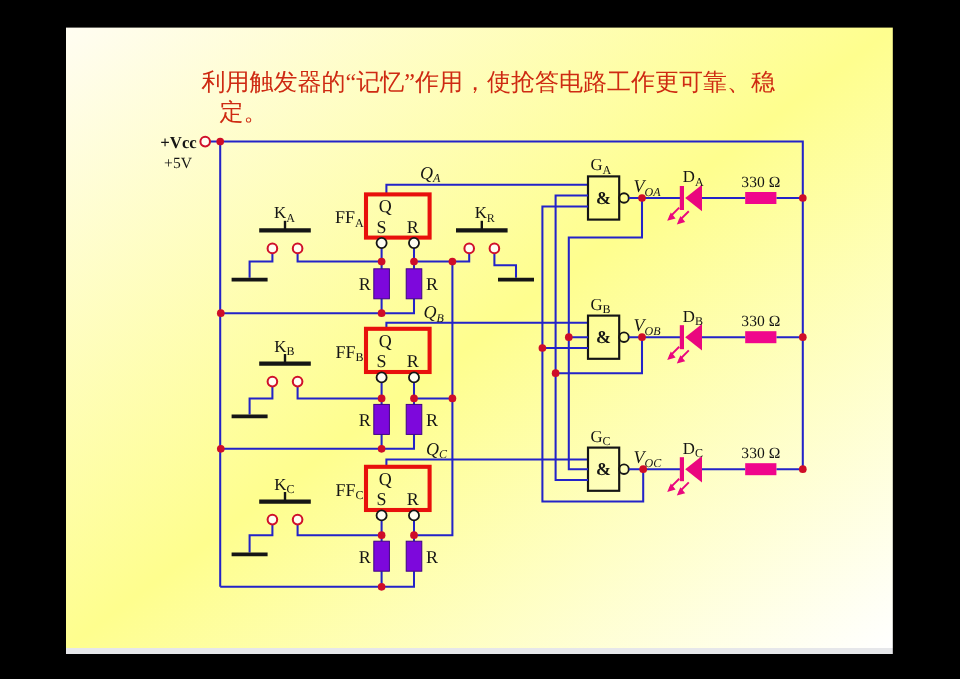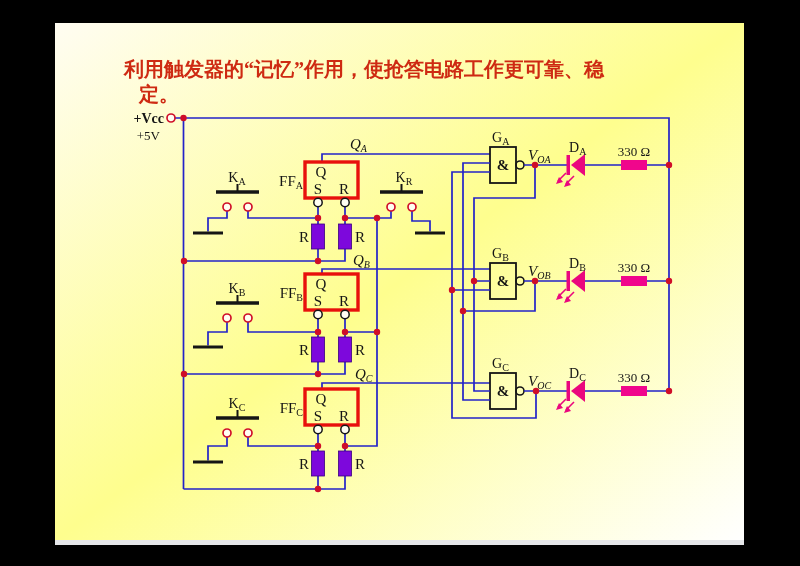--- a/index.html
+++ b/index.html
@@ -1,20 +1,20 @@
 <!DOCTYPE html>
 <html><head>
 <meta charset="utf-8">
 <style>
   html,body{margin:0;padding:0;background:#000;}
   #stage{position:relative;width:800px;height:566px;background:#000;overflow:hidden;
          font-family:"Liberation Serif",serif;}
   #stage svg{position:absolute;left:0;top:0;}
-  .title-line{position:absolute;color:#ce2a12;font-weight:700;font-size:20px;line-height:24px;
-              font-family:"Liberation Serif",serif;letter-spacing:0px;white-space:nowrap;}
+  .title-line{position:absolute;color:#ce2a12;font-weight:400;font-size:20px;line-height:24px;
+              font-family:"Liberation Serif",serif;letter-spacing:0px;white-space:nowrap;margin-left:44px;}
   #title1{left:124px;top:57px;}
   #title2{left:139px;top:82px;}
   
   text{font-family:"Liberation Serif",serif;fill:#151515;}
   .t15{font-size:15px;} .t14{font-size:14px;} .t13{font-size:13px;}
   .sub{font-size:10px;}
   .it{font-style:italic;}
   .bold{font-weight:bold;}
   .wire{stroke:#2323c8;stroke-width:1.7;fill:none;}
   .blk{stroke:#151515;fill:none;}

